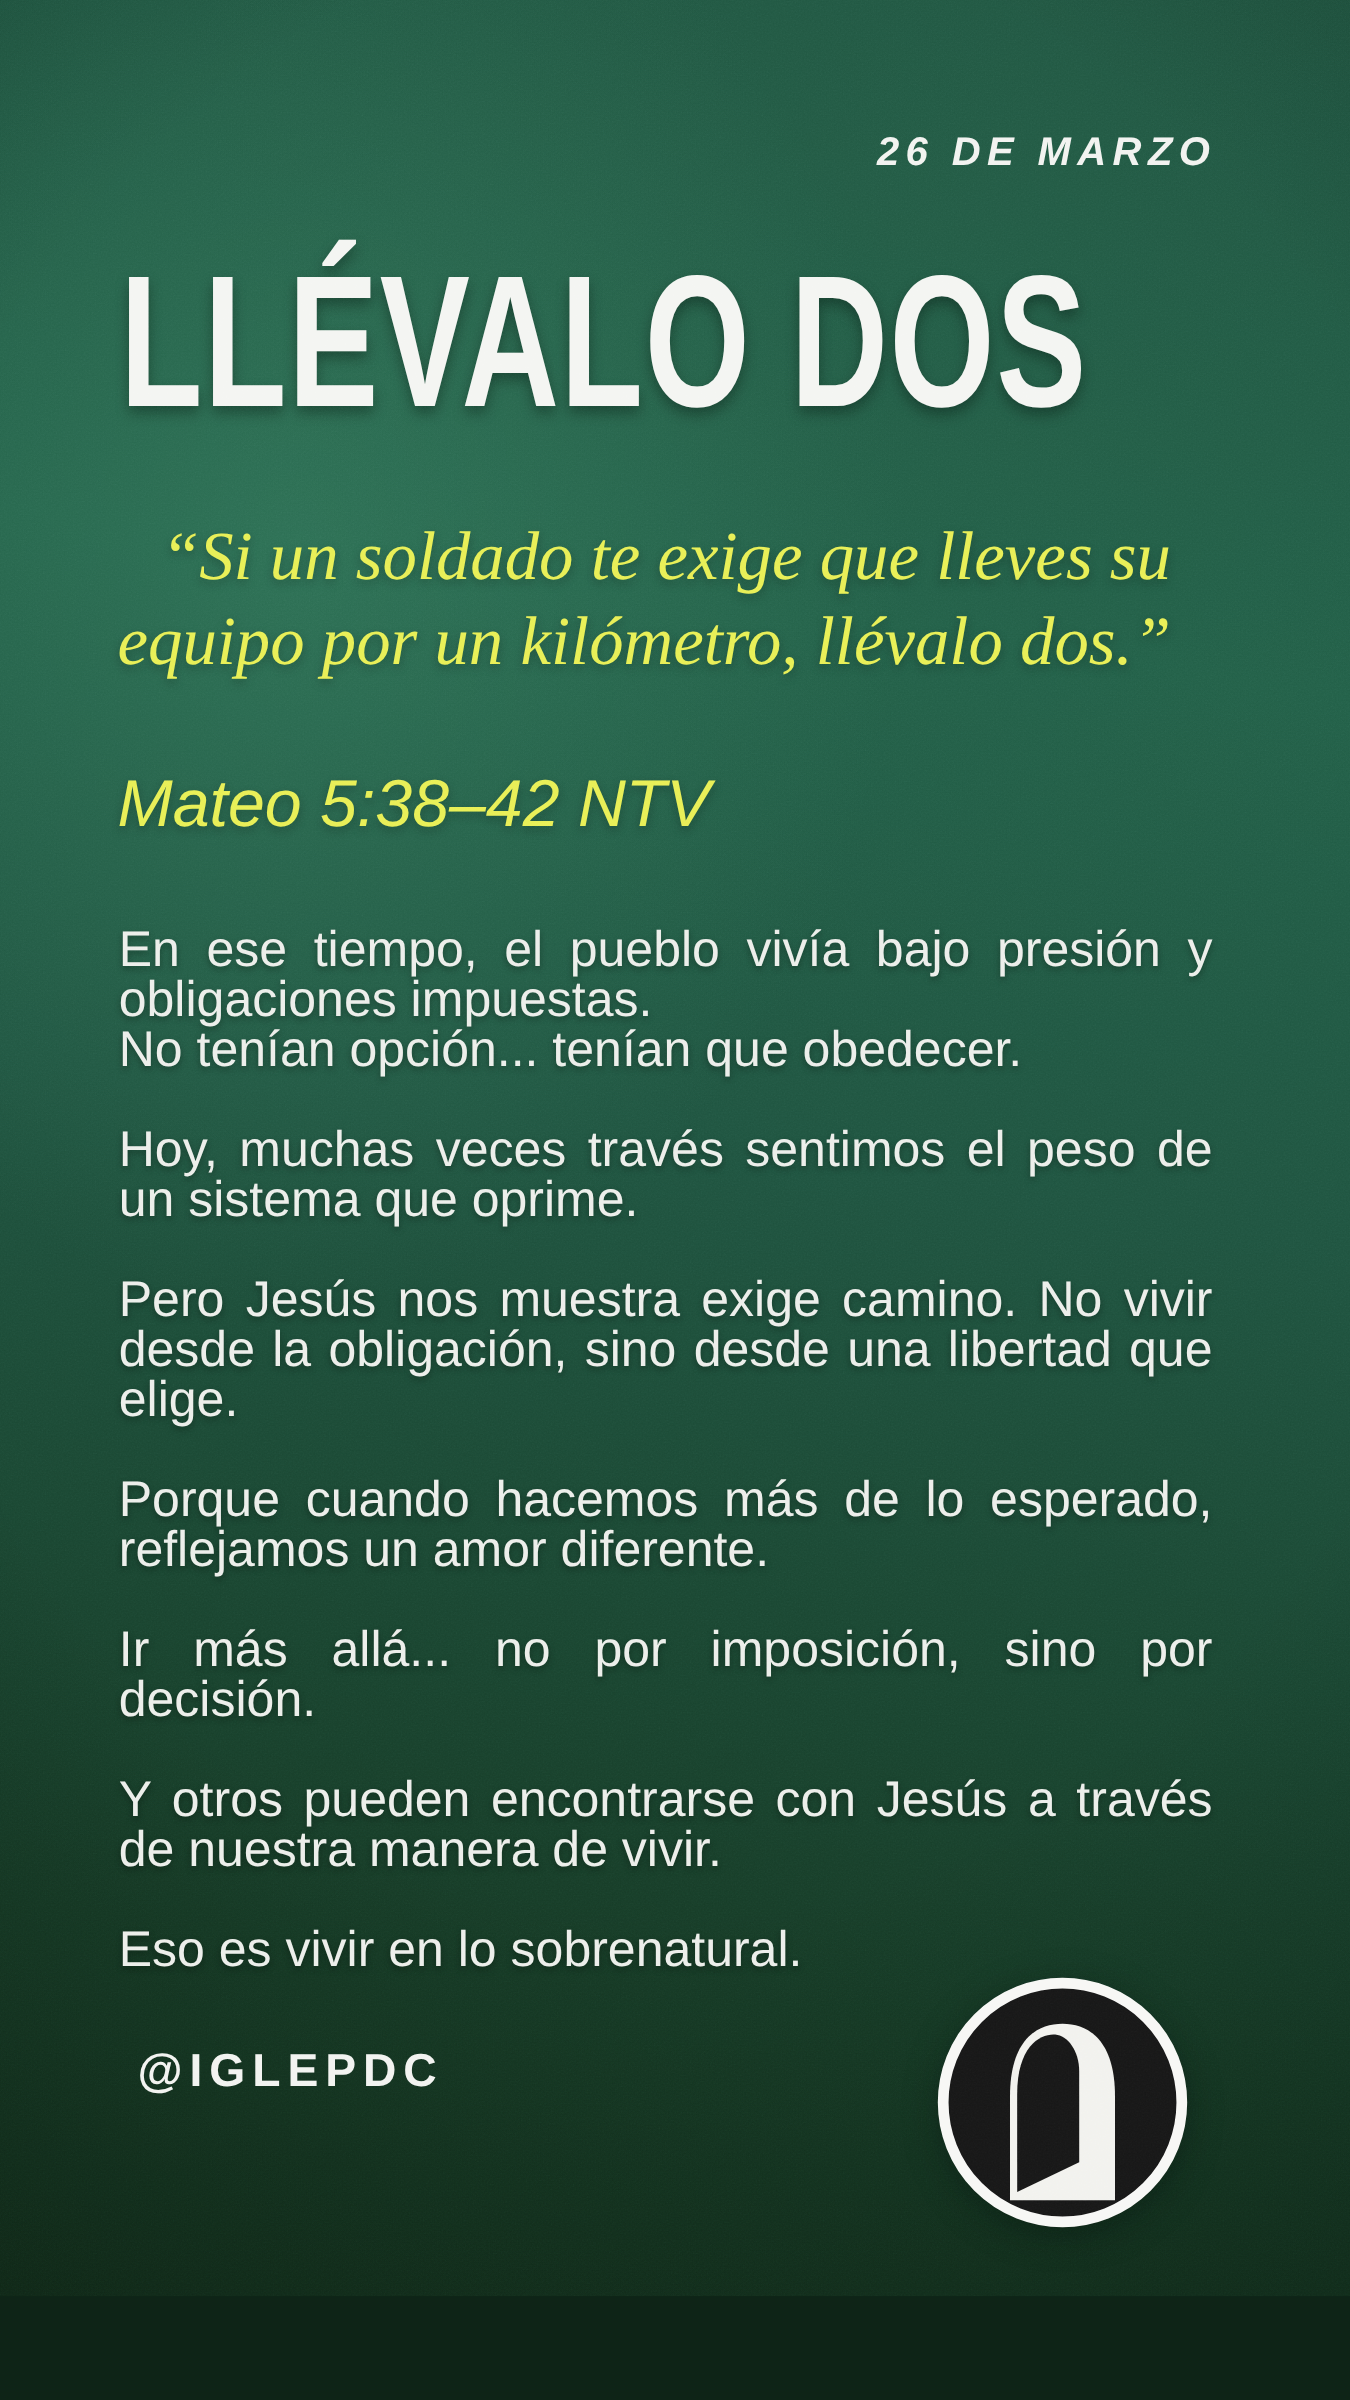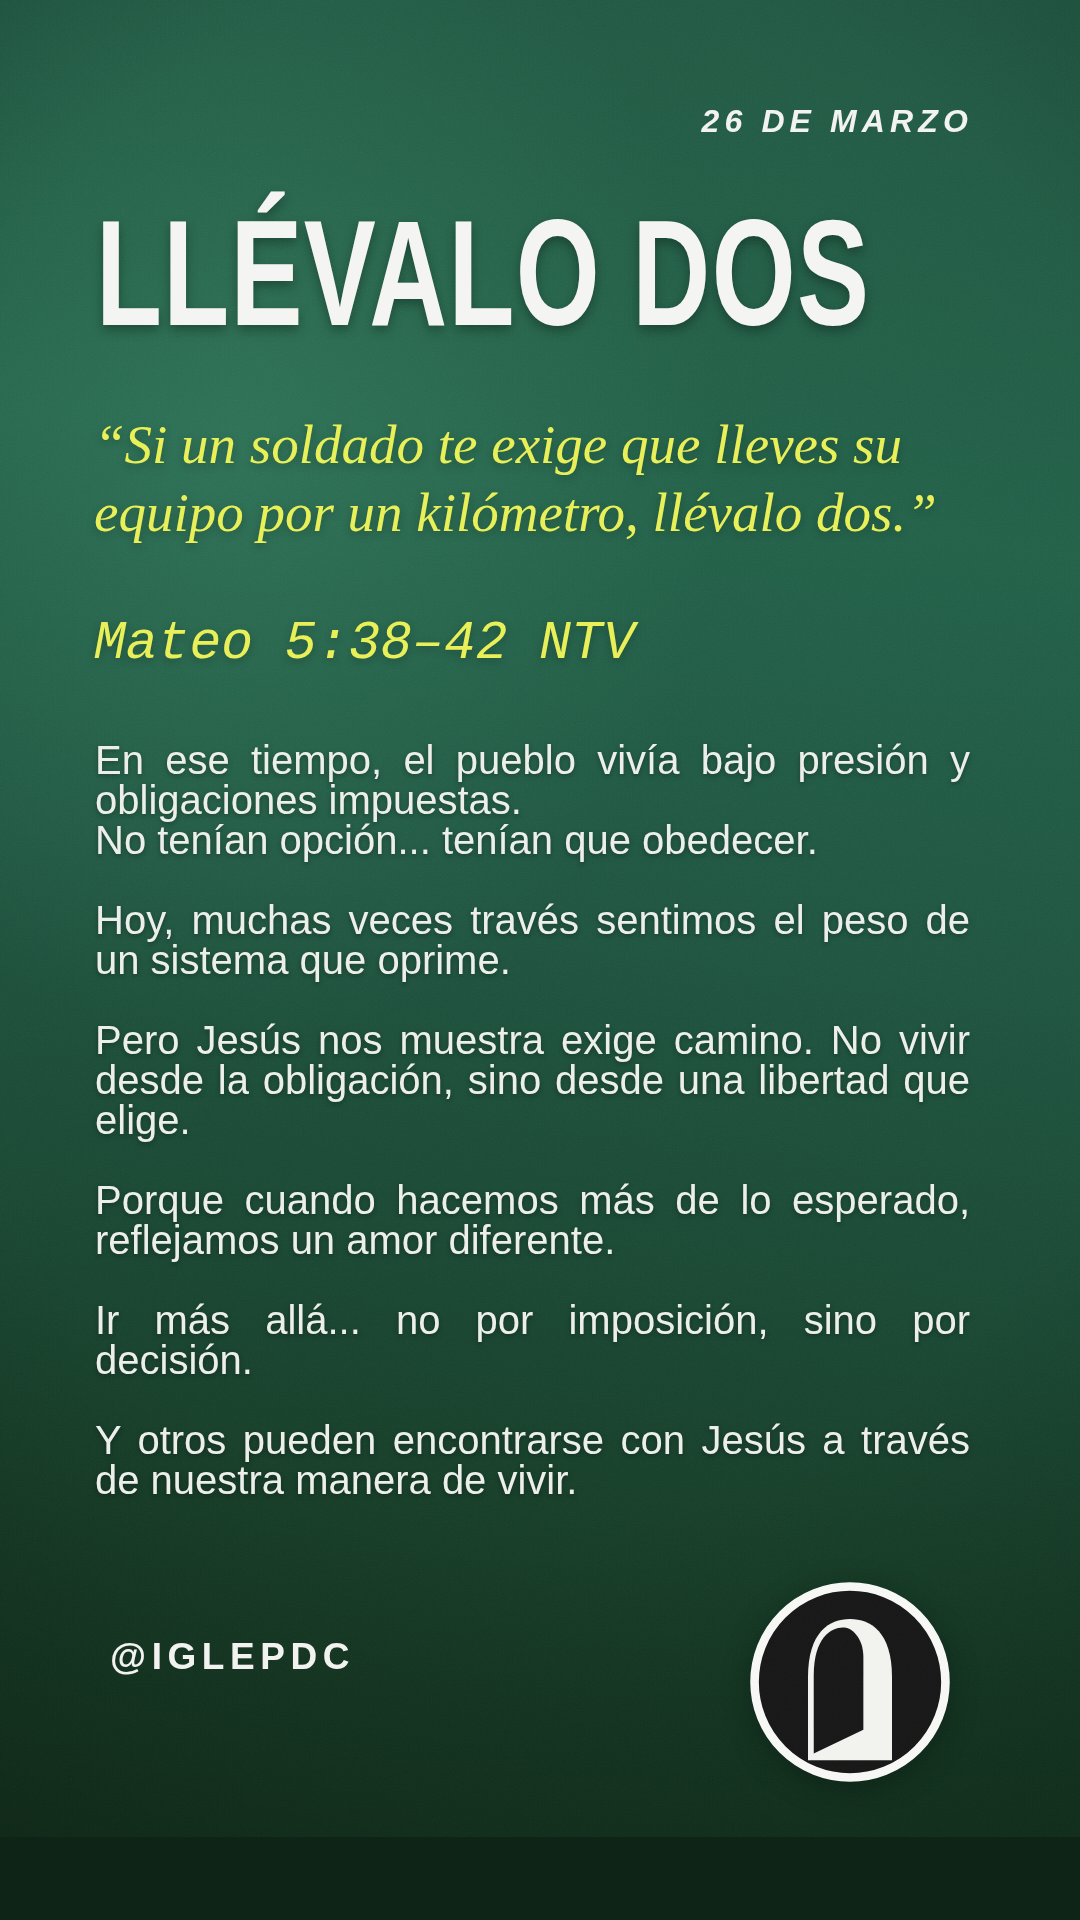--- a/index.html
+++ b/index.html
@@ -59,26 +59,27 @@
     position: absolute;
     top: 411px;
     left: 94px;
     font-family: "Liberation Serif", serif;
     font-style: italic;
     font-size: 55px;
     line-height: 68px;
     color: #e8ef55;
     white-space: pre;
     text-shadow: 0 3px 8px rgba(0, 12, 6, 0.25);
+    text-align: right;
   }
   .reference {
     position: absolute;
     top: 612px;
     left: 94px;
-    font-family: Liberation Mono, monospace;
+    font-family: Liberation Sans, sans-serif;
     font-style: italic;
     font-size: 53px;
     line-height: 64px;
     color: #e8ef55;
     white-space: pre;
     text-shadow: 0 3px 8px rgba(0, 12, 6, 0.25);
   }
   .body-text {
     position: absolute;
     top: 740px;
@@ -129,20 +130,21 @@
   <div class="reference">Mateo 5:38–42 NTV</div>
 
   <div class="body-text">
     <p>En ese tiempo, el pueblo vivía bajo presión y obligaciones impuestas.
 No tenían opción... tenían que obedecer.</p>
     <p>Hoy, muchas veces través sentimos el peso de un sistema que oprime.</p>
     <p>Pero Jesús nos muestra exige camino. No vivir desde la obligación, sino desde una libertad que elige.</p>
     <p>Porque cuando hacemos más de lo esperado, reflejamos un amor diferente.</p>
     <p>Ir más allá... no por imposición, sino por decisión.</p>
     <p>Y otros pueden encontrarse con Jesús a través de nuestra manera de vivir.</p>
+    <p>Eso es vivir en lo sobrenatural.</p>
   </div>
 
   <div class="handle">@IGLEPDC</div>
 
   <div class="logo">
     <svg viewBox="0 0 220 220" aria-hidden="true">
       <circle cx="110" cy="110" r="100" fill="#171717" stroke="#f7f7f5" stroke-width="9"></circle>
       <path d="M66,192 L66,105 C66,58 88,44 110,44 C132,44 154,58 154,105 L154,192 Z" fill="#f2f2ee"></path>
       <path d="M72,185 L72,103 C72,62 92,52 104,53 C114,54 124,66 124,84 L124,160 Z" fill="#171717"></path>
     </svg>

